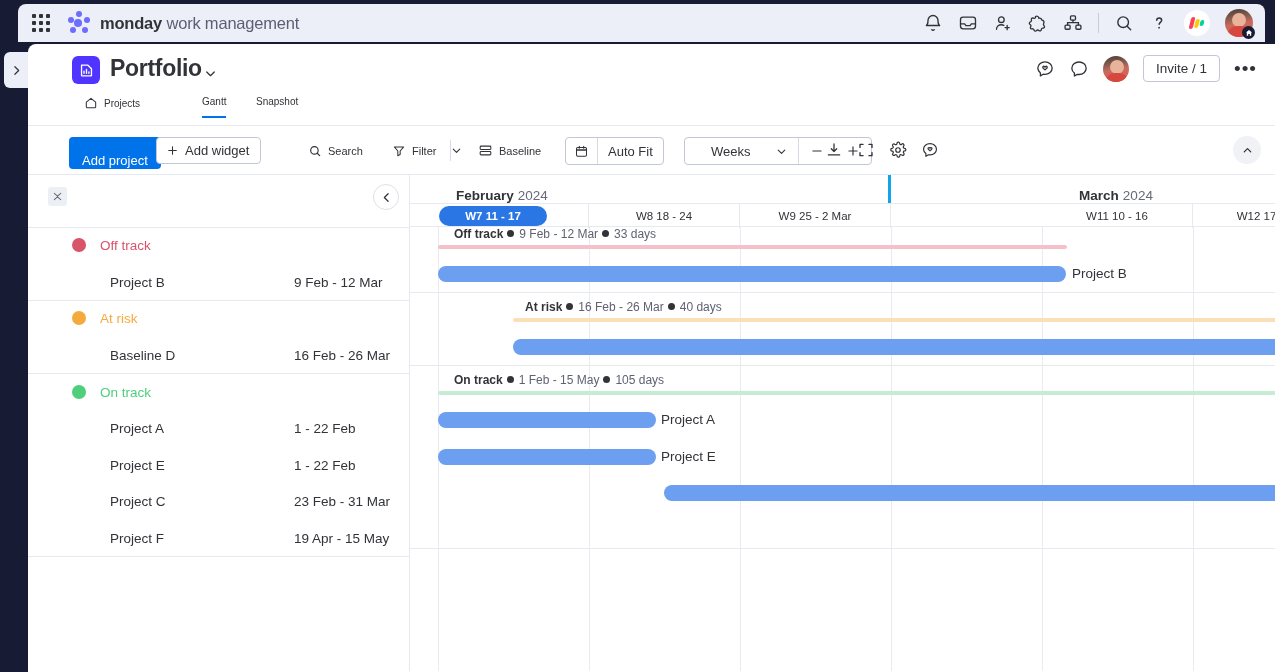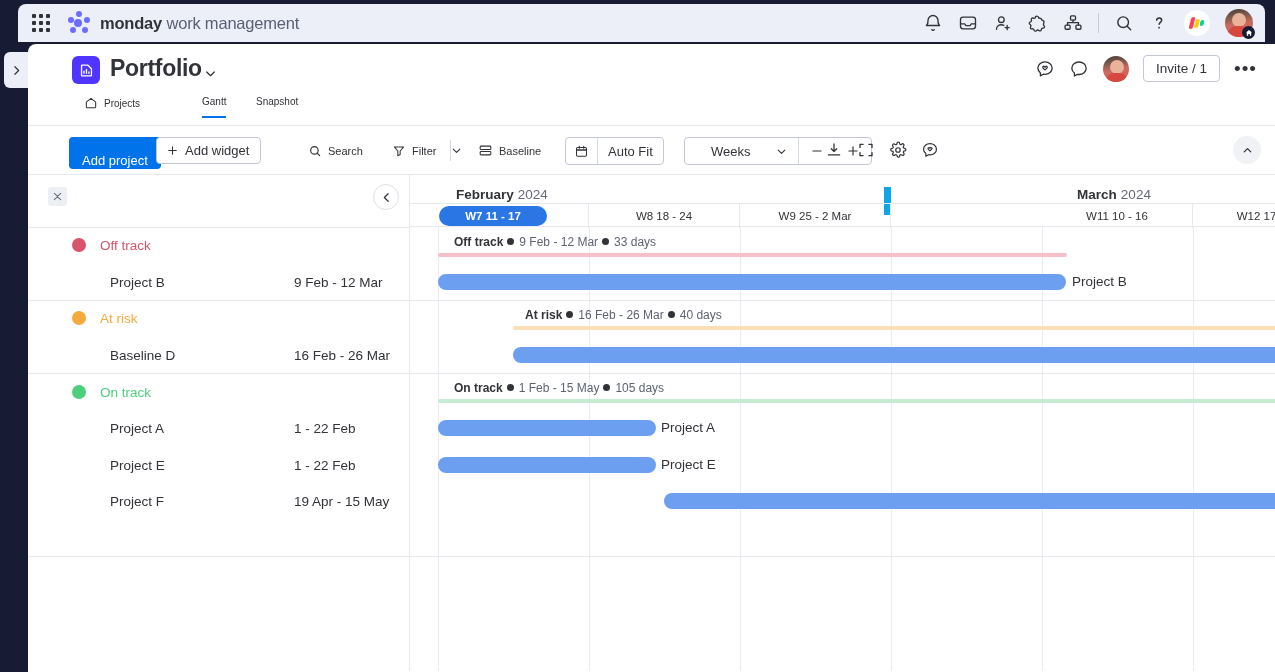--- a/index.html
+++ b/index.html
@@ -117,33 +117,33 @@
   .gdot { position: absolute; left: 44px; top: 50%; transform: translateY(-50%);
     width: 14px; height: 14px; border-radius: 50%; }
   .item-row .iname { position: absolute; left: 82px; top: 50%; transform: translateY(-50%);
     font-size: 13.5px; color: #323338; }
   .item-row .idate { position: absolute; left: 266px; top: 50%; transform: translateY(-50%);
     font-size: 13.5px; color: #323338; }
 
   
   .right-pane { position: absolute; left: 382px; top: 0; right: 0; height: 496px; overflow: hidden; }
   .months { position: relative; height: 28px; }
-  .month-cell { position: absolute; top: 12px; height: 28px; border-right: 7px solid #0ea5e9;
-    display: flex; align-items: flex-start; justify-content: center; font-size: 13.5px; color: #676879; }
+  .month-cell { position: absolute; top: 0; height: 28px; border-right: 3px solid #0ea5e9;
+    display: flex; align-items: flex-end; justify-content: center; font-size: 13.5px; color: #676879; }
   .month-cell b { color: #323338; font-weight: 700; margin-right: 4px; }
   .weeks { position: relative; height: 24px; border-top: 1px solid #e6e9ef;
     border-bottom: 1px solid #e6e9ef; }
   .week-cell { position: absolute; top: 0; height: 24px; border-right: 1px solid #e6e9ef;
     display: flex; align-items: center; justify-content: center; font-size: 11.5px; color: #323338; }
   .week-pill { position: absolute; top: 2px; height: 20px; background: #2b76e5;
     border-radius: 10px; color: #fff; display: flex; align-items: center;
     justify-content: center; font-size: 11.5px; font-weight: 700; }
   .grid { position: absolute; left: 0; top: 52px; right: 0; bottom: 0; }
   .vline-g { position: absolute; top: 0; bottom: 0; width: 1px; background: #e9ebf0; }
-  .chart-rows { position: absolute; left: 0; top: 52px; right: 0; }
+  .chart-rows { position: absolute; left: 0; top: 44px; right: 0; }
   .crow { position: relative; height: 36.6px; }
   .sep { position: absolute; left: 0; right: 0; height: 1px; background: #e6e9ef; }
   .glabel { position: absolute; font-size: 12px; color: #5e6273; white-space: nowrap; }
   .glabel b { color: #323338; font-weight: 700; }
   .glabel .bullet { display: inline-block; width: 7px; height: 7px; border-radius: 50%;
     background: #323338; margin: 0 5px 0 4px; vertical-align: 1px; }
   .gbar { position: absolute; height: 4px; border-radius: 2px; }
   .bar { position: absolute; height: 16px; background: #6c9ff0; border-radius: 8px; }
   .bar-label { position: absolute; font-size: 13.5px; color: #323338; white-space: nowrap; }
 </style>
@@ -413,20 +413,24 @@
             </div>
             <div class="row item-row">
               <div class="iname">Project A</div>
               <div class="idate">1 - 22 Feb</div>
             </div>
             <div class="row item-row">
               <div class="iname">Project E</div>
               <div class="idate">1 - 22 Feb</div>
             </div>
             <div class="row item-row">
+              <div class="iname">Project C</div>
+              <div class="idate">23 Feb - 31 Mar</div>
+            </div>
+            <div class="row item-row">
               <div class="iname">Project F</div>
               <div class="idate">19 Apr - 15 May</div>
             </div>
             <div class="sep" style="top: 328.9px;"></div>
             <div class="sep" style="top: -0.5px;"></div>
           </div>
       </div>
 
       <div class="right-pane">
         <div class="months" id="months-row">

